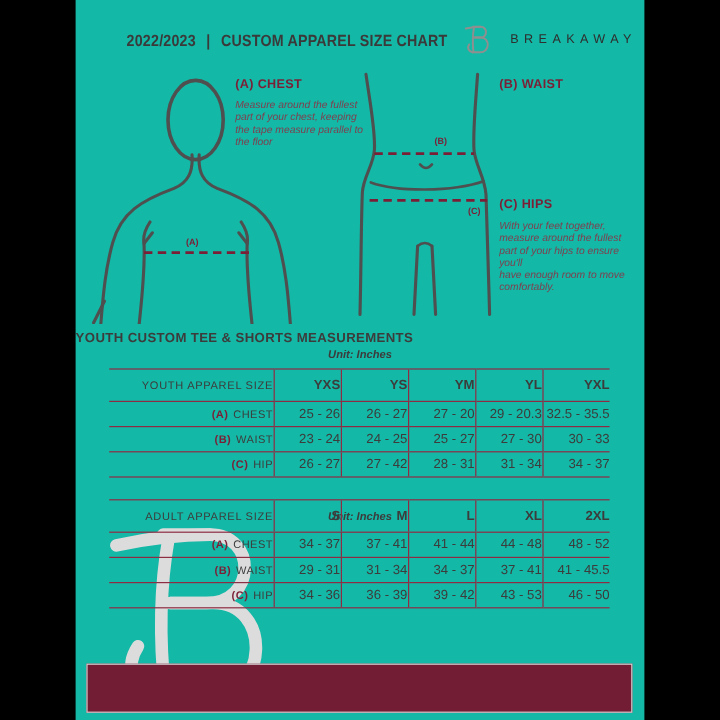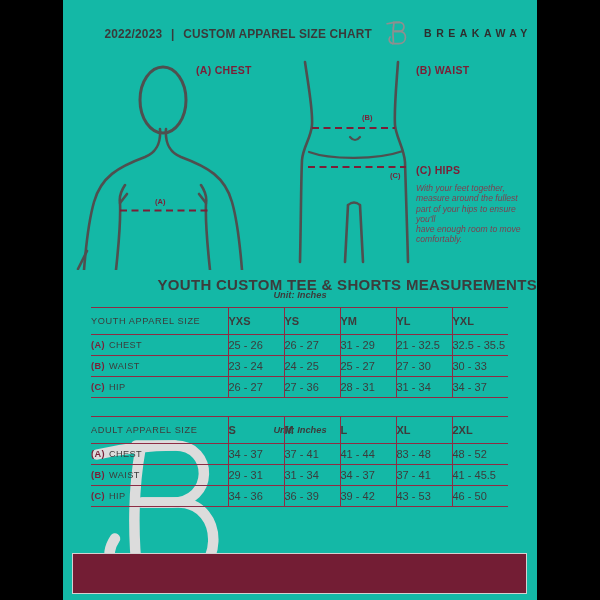--- a/index.html
+++ b/index.html
@@ -17,52 +17,52 @@
     display:flex;align-items:center;justify-content:center;gap:14px;
   }
   .header-title{
     font-weight:bold;font-size:13.5px;color:#3a3a3a;letter-spacing:0.2px;
     display:inline-block;transform:scaleX(0.88);transform-origin:right center;
     white-space:nowrap;
   }
   .header-sep{font-weight:bold;color:#3a3a3a;margin:0 2px;}
   .logo-svg{width:24px;height:26px;color:#8f8f8f;flex:0 0 auto;}
   .brand{
-    font-weight:bold;font-size:10.5px;color:#2e2e2e;letter-spacing:4.5px;
+    font-weight:normal;font-size:10.5px;color:#2e2e2e;letter-spacing:4.5px;
     white-space:nowrap;
   }
   
   .figures-svg{position:absolute;left:0;top:55px;width:474px;height:215px;}
   .guide-heading{
     position:absolute;font-weight:bold;font-size:10.5px;color:#7b1f37;
     letter-spacing:0.3px;white-space:nowrap;
   }
   .guide-text{
     position:absolute;font-style:italic;font-size:8.6px;line-height:10.3px;
     color:#7d4150;white-space:pre-line;
   }
   .marker{
     position:absolute;font-weight:bold;font-size:7.5px;color:#7b1f37;
   }
   
   .section-title{
-    position:absolute;left:0;width:474px;text-align:right;
-    font-weight:bold;font-size:15px;color:#3c3c3c;letter-spacing:0.3px;
+    position:absolute;left:0;width:474px;text-align:left;
+    font-weight:bold;font-size:11px;color:#3c3c3c;letter-spacing:0.3px;
   }
   .section-unit{
     position:absolute;left:0;width:474px;text-align:center;
     font-style:italic;font-weight:600;font-size:9.3px;color:#3c3c3c;
   }
   table.size-table{
     position:absolute;left:28px;border-collapse:collapse;table-layout:fixed;
     width:417px;color:#3c3c3c;z-index:2;
   }
   table.size-table td{
     border-top:1px solid #8e2c44;border-bottom:1px solid #8e2c44;
-    text-align:left;padding:0;vertical-align:middle;
+    text-align:right;padding:0;vertical-align:middle;
   }
   table.size-table td:not(:first-child){border-left:1px solid #8e2c44;}
   tr.head-row td{height:26px;}
   tr.data-row td{height:20px;}
   td.label-head{
     text-align:left;padding-left:10px;font-size:9.2px;letter-spacing:0.6px;
   }
   td.size-head{font-weight:bold;font-size:11px;}
   td.row-label{
     text-align:left;padding-left:10px;font-size:9.2px;letter-spacing:0.4px;
@@ -129,20 +129,21 @@
       <line x1="249" y1="73" x2="332" y2="73"></line>
       <line x1="245" y1="112" x2="343" y2="112"></line>
     </g>
   </svg>
 
   <span class="marker" style="left:92px;top:197px;">(A)</span>
   <span class="marker" style="left:299px;top:113px;">(B)</span>
   <span class="marker" style="left:327px;top:171px;">(C)</span>
 
   <div class="guide-heading" style="left:133px;top:64px;">(A) CHEST</div>
+  <div class="guide-text" style="left:133px;top:82px;width:114px;">Measure around the fullest part of your chest, keeping the tape measure parallel to the floor</div>
 
   <div class="guide-heading" style="left:353px;top:64px;">(B) WAIST</div>
 
   <div class="guide-heading" style="left:353px;top:164px;">(C) HIPS</div>
   <div class="guide-text" style="left:353px;top:183px;width:116px;">With your feet together, measure around the fullest part of your hips to ensure you'll
 have enough room to move comfortably.</div>
 
   <svg class="watermark" viewBox="0 0 100 110">
     <use href="#logo-b-shape"></use>
   </svg>
@@ -164,36 +165,36 @@
       <td class="size-head">YXS</td>
       <td class="size-head">YS</td>
       <td class="size-head">YM</td>
       <td class="size-head">YL</td>
       <td class="size-head">YXL</td>
     </tr>
     <tr class="data-row">
       <td class="row-label"><span class="pfx">(A)</span><span>CHEST</span></td>
       <td class="val">25 - 26</td>
       <td class="val">26 - 27</td>
-      <td class="val">31 - 29</td>
-      <td class="val">21 - 32.5</td>
+      <td class="val">27 - 20</td>
+      <td class="val">29 - 20.3</td>
       <td class="val">32.5 - 35.5</td>
     </tr>
     <tr class="data-row">
       <td class="row-label"><span class="pfx">(B)</span><span>WAIST</span></td>
       <td class="val">23 - 24</td>
       <td class="val">24 - 25</td>
       <td class="val">25 - 27</td>
       <td class="val">27 - 30</td>
       <td class="val">30 - 33</td>
     </tr>
     <tr class="data-row">
       <td class="row-label"><span class="pfx">(C)</span><span>HIP</span></td>
       <td class="val">26 - 27</td>
-      <td class="val">27 - 36</td>
+      <td class="val">27 - 42</td>
       <td class="val">28 - 31</td>
       <td class="val">31 - 34</td>
       <td class="val">34 - 37</td>
     </tr>
   </tbody>
     </table>
 
   <div class="section-unit" style="top:425px;">Unit: Inches</div>
   <table class="size-table" style="top:416px;">
     <colgroup>
@@ -211,21 +212,21 @@
       <td class="size-head">M</td>
       <td class="size-head">L</td>
       <td class="size-head">XL</td>
       <td class="size-head">2XL</td>
     </tr>
     <tr class="data-row">
       <td class="row-label"><span class="pfx">(A)</span><span>CHEST</span></td>
       <td class="val">34 - 37</td>
       <td class="val">37 - 41</td>
       <td class="val">41 - 44</td>
-      <td class="val">83 - 48</td>
+      <td class="val">44 - 48</td>
       <td class="val">48 - 52</td>
     </tr>
     <tr class="data-row">
       <td class="row-label"><span class="pfx">(B)</span><span>WAIST</span></td>
       <td class="val">29 - 31</td>
       <td class="val">31 - 34</td>
       <td class="val">34 - 37</td>
       <td class="val">37 - 41</td>
       <td class="val">41 - 45.5</td>
     </tr>

